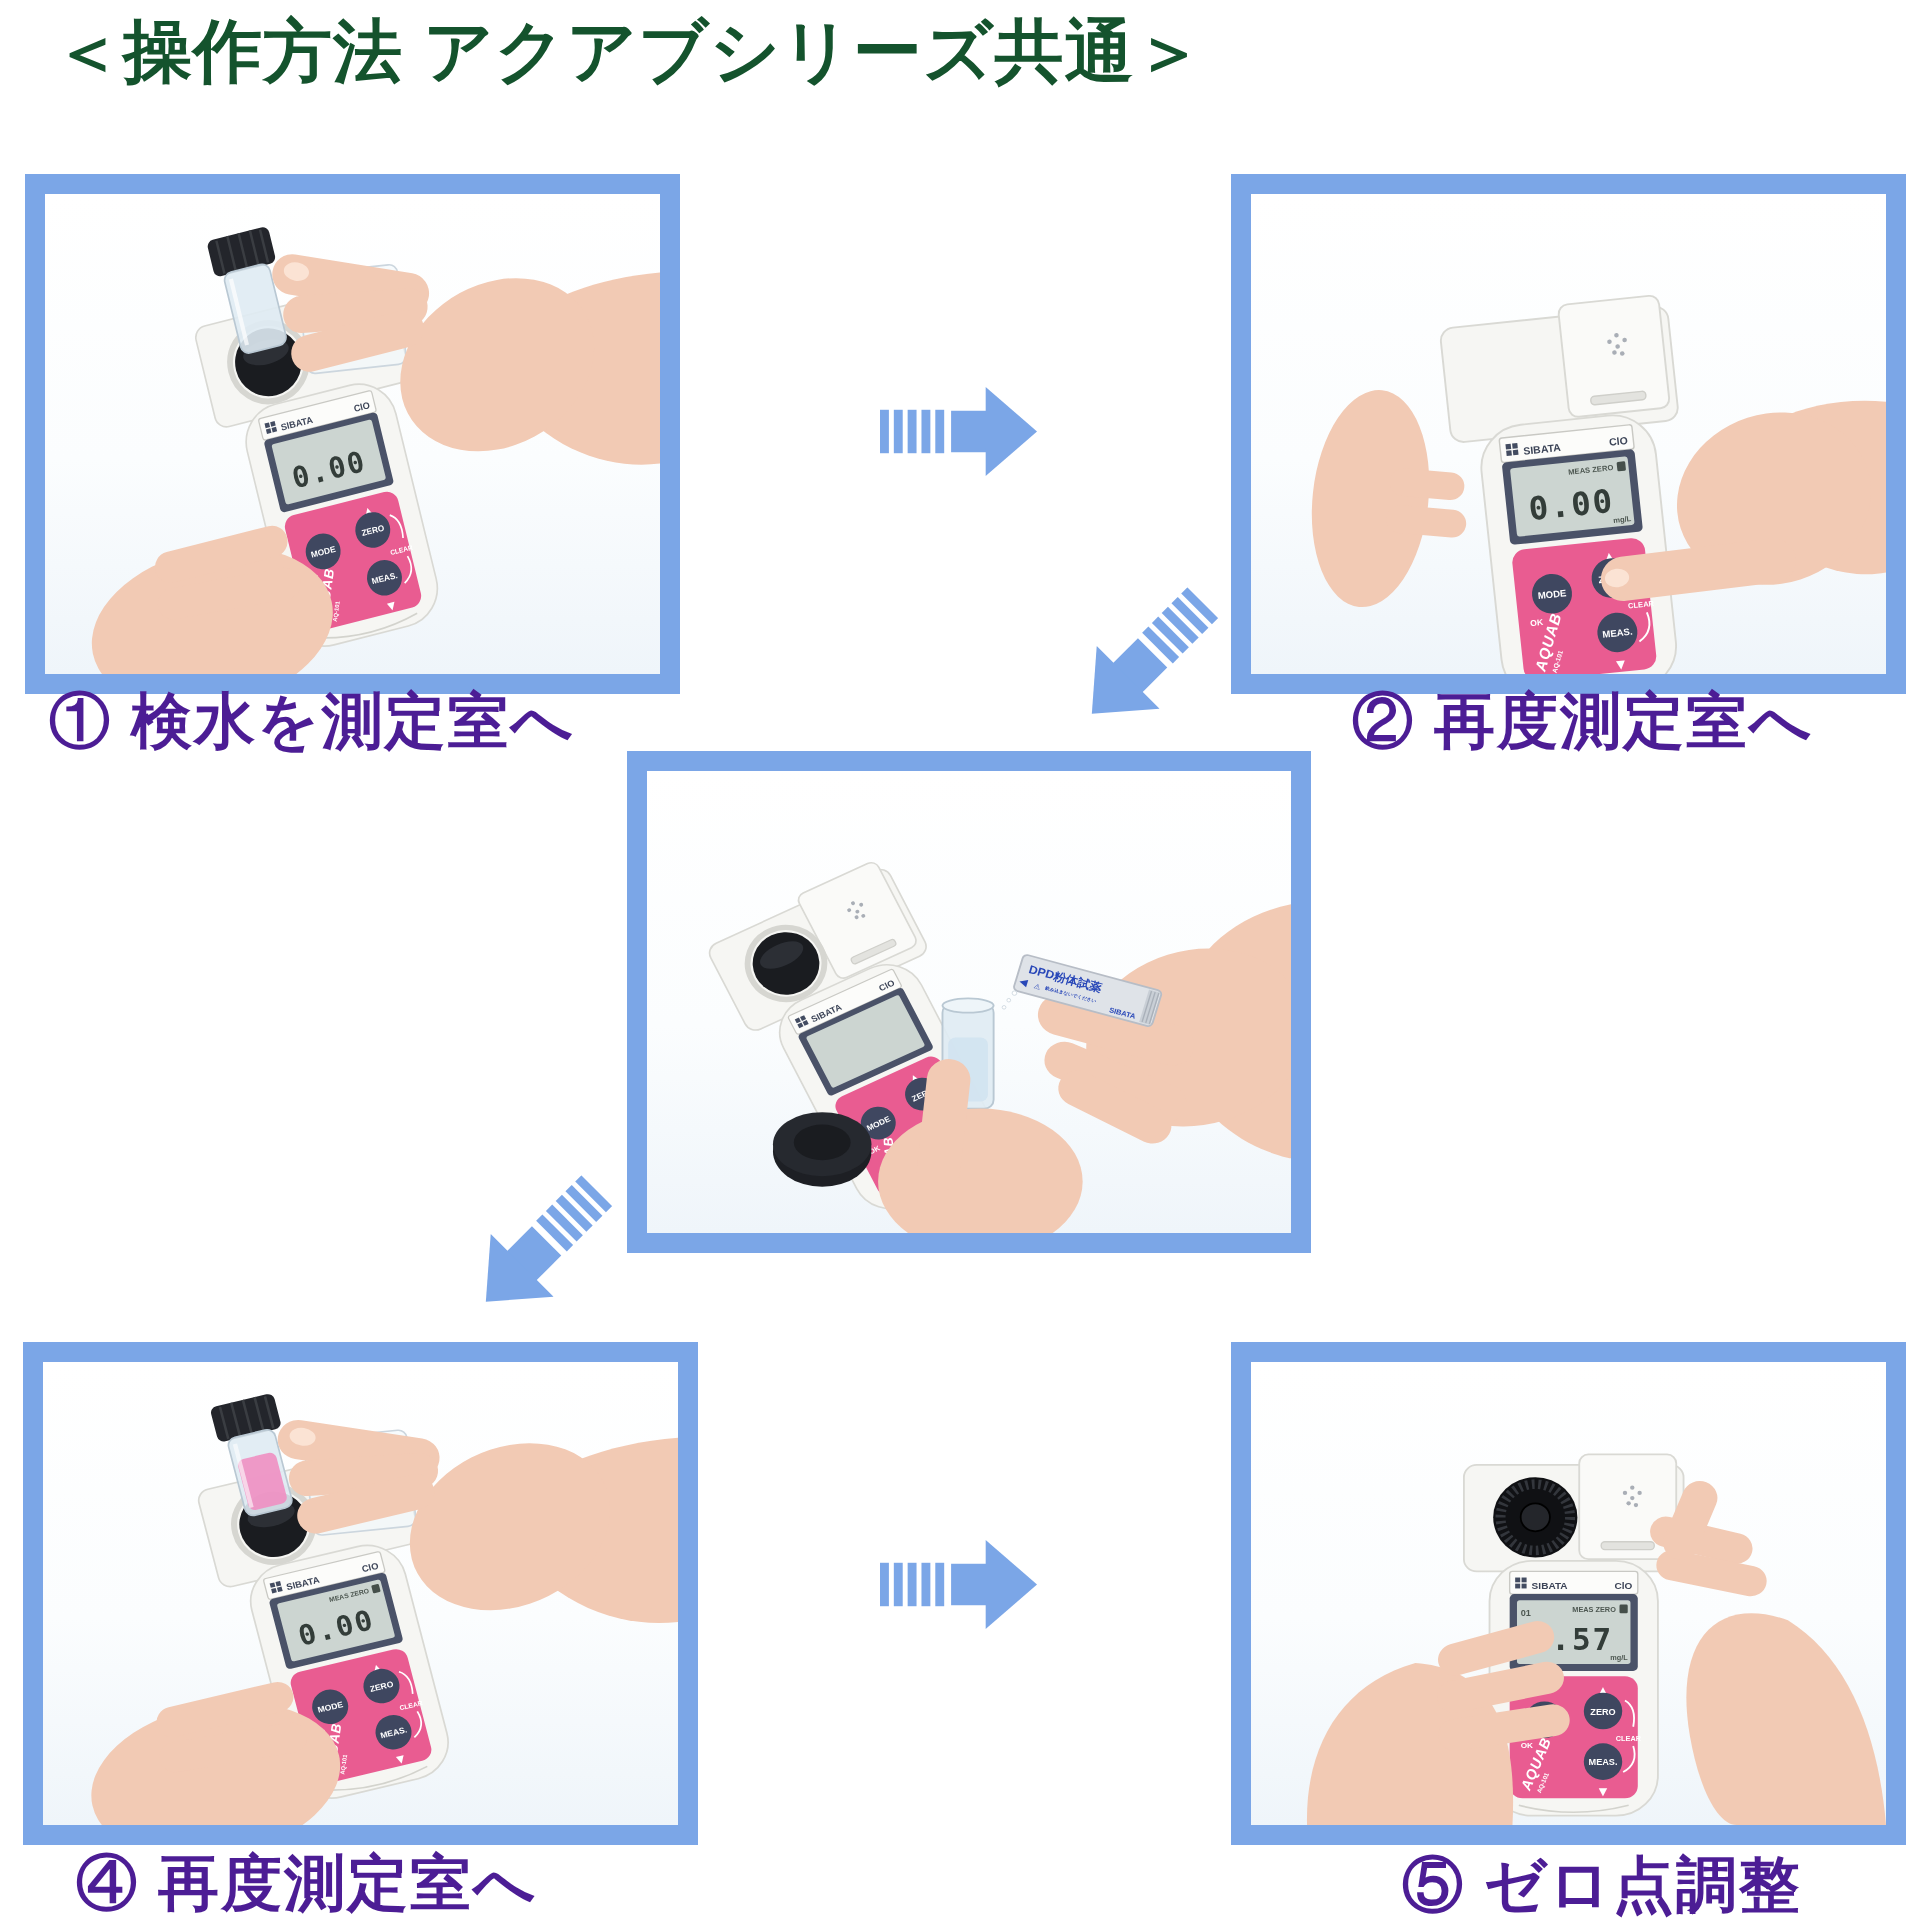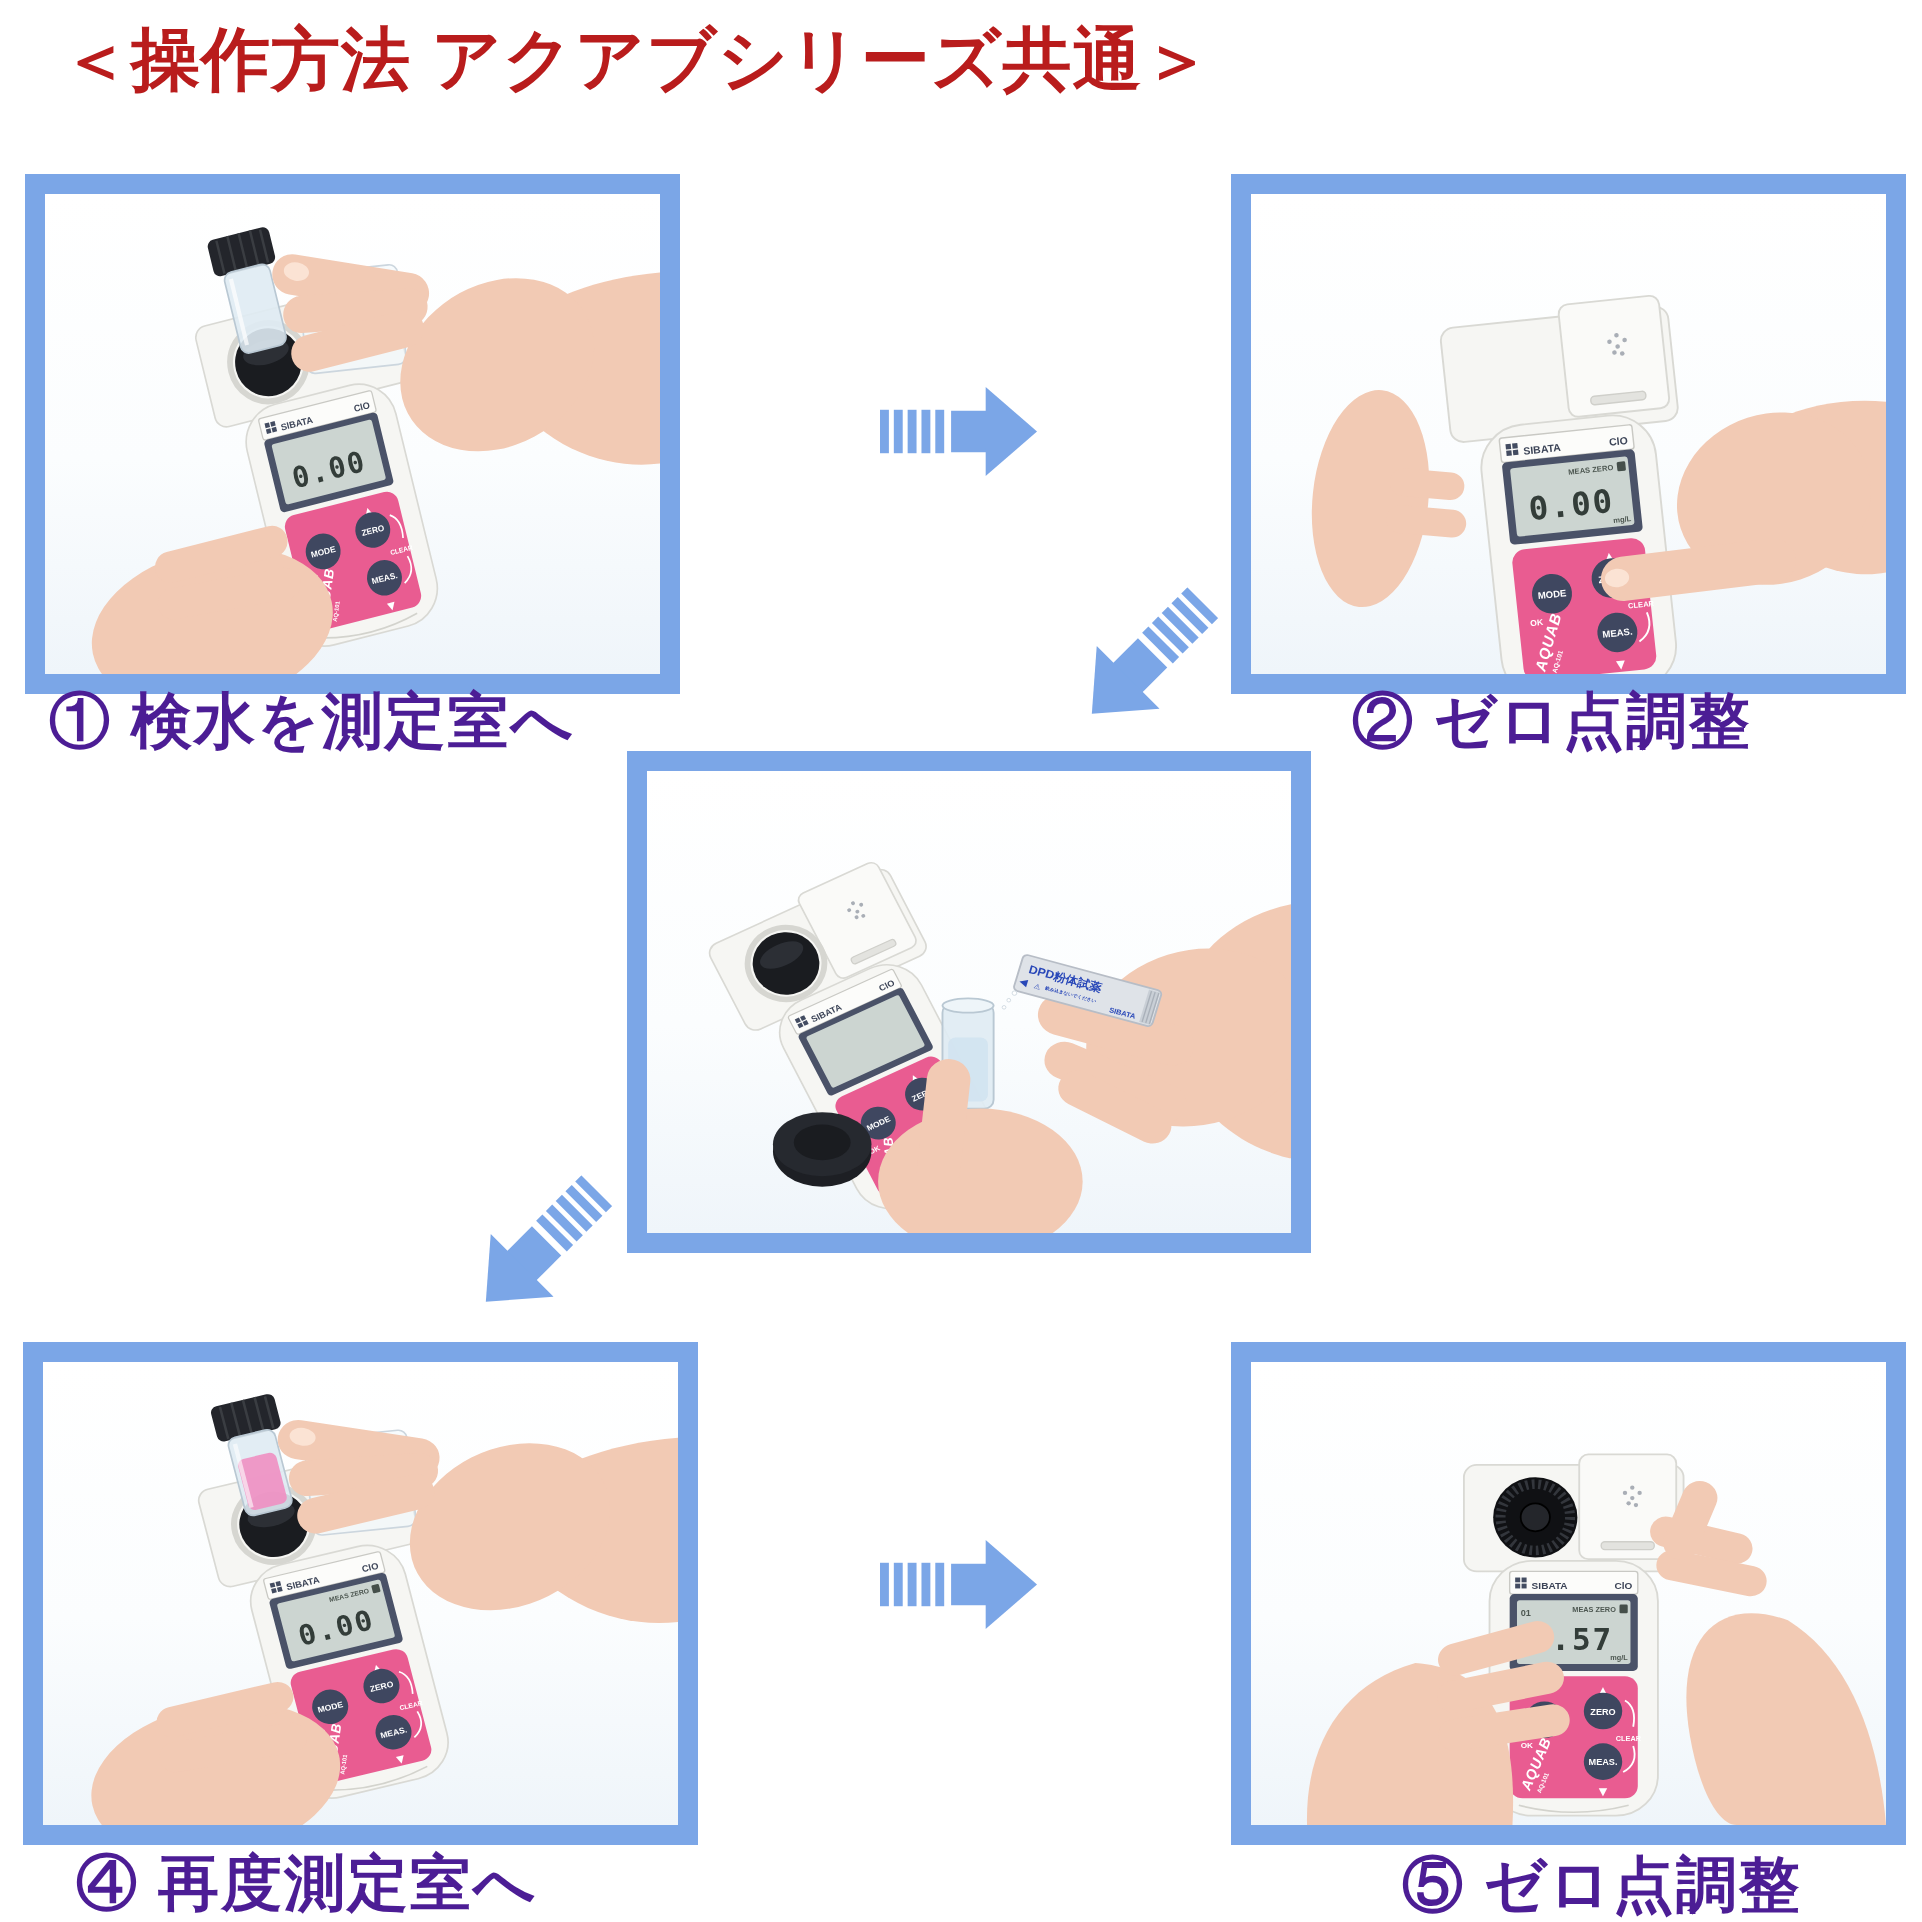--- a/index.html
+++ b/index.html
@@ -1,19 +1,19 @@
 <!DOCTYPE html>
 <html><head>
 <meta charset="utf-8">
 <style>
   html,body{margin:0;padding:0;background:#ffffff;}
   body{width:1923px;height:1923px;position:relative;font-family:"Liberation Sans",sans-serif;overflow:hidden;}
   .canvas{position:absolute;left:0;top:0;width:1923px;height:1923px;background:#fff;}
-  .title{position:absolute;left:49px;top:2px;margin:12px;font-size:69px;font-weight:800;
-         color:#b91c1c;letter-spacing:1px;white-space:nowrap;}
+  .title{position:absolute;left:49px;top:2px;margin:4px;font-size:69px;font-weight:800;
+         color:#14532d;letter-spacing:1px;white-space:nowrap;}
   .panel{position:absolute;border:20.7px solid #7ba6e7;box-sizing:border-box;
          background:linear-gradient(180deg,#ffffff 0%,#fbfdfe 55%,#eff5fa 100%);}
   .panel svg{width:100%;height:100%;display:block;}
   .caption{position:absolute;font-size:61px;font-weight:800;color:#4c1d95;
            letter-spacing:2px;white-space:nowrap;line-height:1.15;}
   .arrow{position:absolute;width:158px;height:89px;}
   .arrow svg{display:block;width:100%;height:100%;}
   .rot135{transform:rotate(135deg);}
   
   .t-brand{font:700 11px "Liberation Sans",sans-serif;fill:#3c4457;}
@@ -259,21 +259,21 @@
       <g>
         <path class="skin" d="M680,520 C672,420 640,332 575,290 C500,262 452,310 470,420 C480,480 500,520 520,520 Z"></path>
         <rect class="skin" x="432" y="170" width="112" height="34" rx="17" transform="rotate(14 432 170)"></rect>
         <rect class="skin" x="438" y="208" width="120" height="34" rx="17" transform="rotate(12 438 208)"></rect>
         <rect class="skin" x="470" y="128" width="38" height="92" rx="19" transform="rotate(22 470 128)"></rect>
       </g>
     </svg>
   </section>
 
   <div class="caption" style="left:49px;top:686px;">① 検水を測定室へ</div>
-  <div class="caption" style="left:1352px;top:686px;">② ゼロ点調整</div>
+  <div class="caption" style="left:1352px;top:686px;">② 再度測定室へ</div>
   <div class="caption" style="left:76px;top:1848px;text-align:center;">④ 再度測定室へ</div>
   <div class="caption" style="left:1402px;top:1850px;">⑤ ゼロ点調整</div>
 
   <div class="arrow" style="left:880px;top:387px;">
     <svg viewBox="0 0 160 90">
         <g fill="#7ba6e7">
       <rect x="0" y="23" width="9" height="44"></rect>
           <rect x="14" y="23" width="9" height="44"></rect>
       <rect x="28" y="23" width="9" height="44"></rect>
           <rect x="42" y="23" width="9" height="44"></rect>

